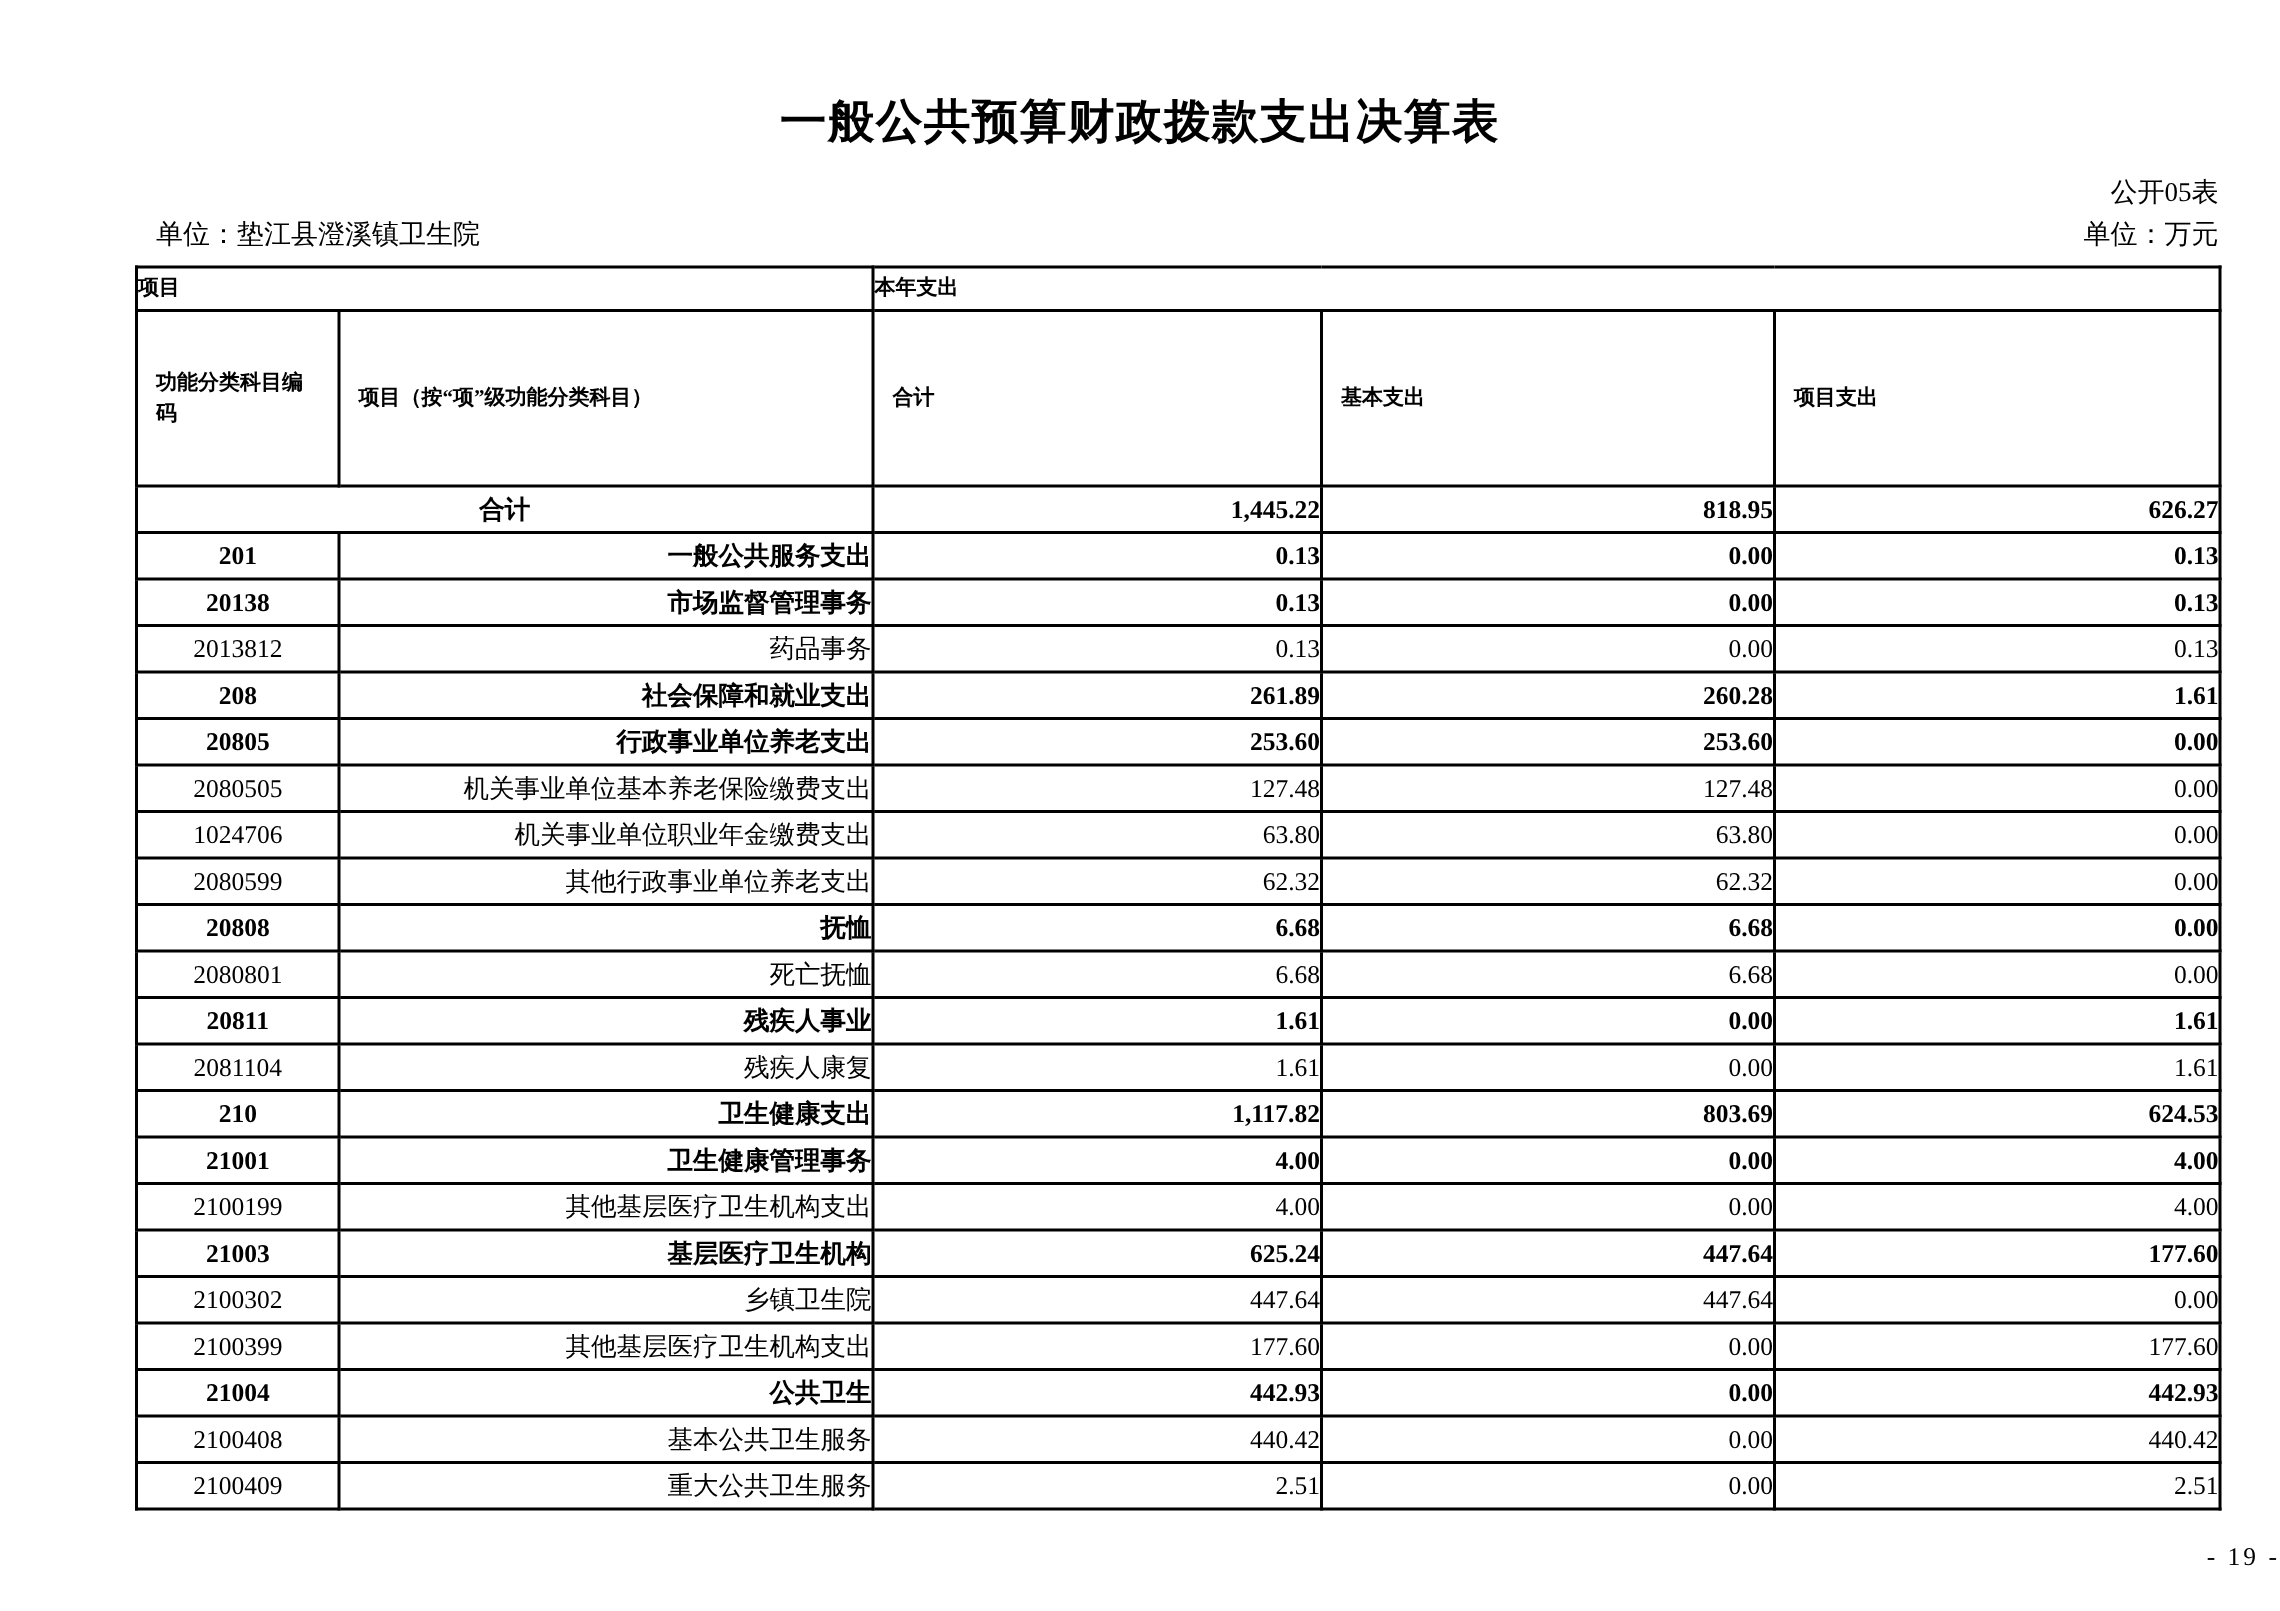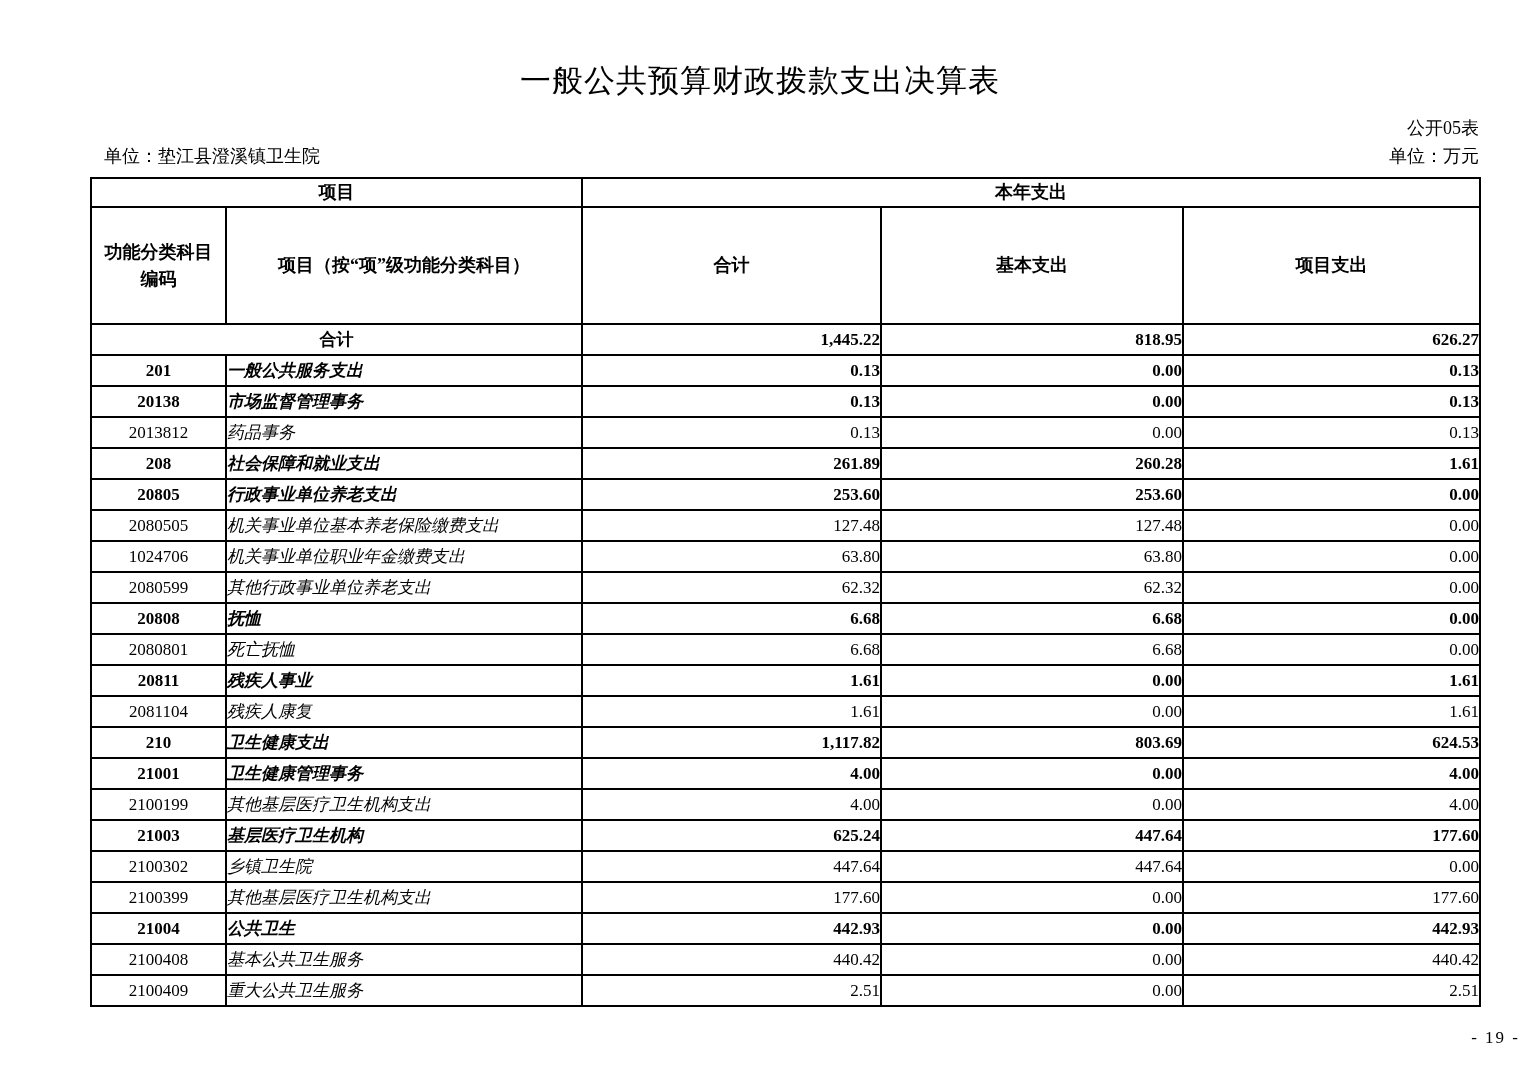--- a/index.html
+++ b/index.html
@@ -5,21 +5,21 @@
   * { box-sizing: border-box; }
   html, body { margin: 0; padding: 0; }
   body {
     width: 1520px; height: 1074px;
     background: #ffffff; color: #000000;
     font-family: "Liberation Serif", "DejaVu Serif", serif;
     position: relative; overflow: hidden;
   }
   .title {
     position: absolute; top: 60px; left: 0; width: 100%;
-    text-align: center; font-size: 31px; font-weight: normal;
+    text-align: center; font-size: 31px; font-weight: bold;
     margin: 0; letter-spacing: 1px;
   }
   .table-no {
     position: absolute; top: 116px; right: 41px;
     font-size: 18px;
   }
   .unit-line {
     position: absolute; top: 144px; left: 104px; right: 41px;
     display: flex; justify-content: space-between;
     font-size: 18px;
@@ -27,31 +27,31 @@
   table.budget {
     position: absolute; top: 177px; left: 90px;
     width: 1389px; border-collapse: collapse; table-layout: fixed;
     border: 2px solid #000;
   }
   table.budget th, table.budget td {
     border: 2px solid #000;
     padding: 0;
   }
   thead th {
-    font-weight: bold; text-align: center; vertical-align: middle;
-    font-size: 18px; white-space: normal; line-height: 1.5;
+    font-weight: bold; text-align: left; vertical-align: middle;
+    font-size: 14px; white-space: normal; line-height: 1.5;
   }
   tr.h1 th { height: 29px; }
   tr.h2 th { height: 117px; padding: 0 12px; }
   tbody td {
     height: 31px; font-size: 17px; vertical-align: middle;
     white-space: nowrap; overflow: hidden;
   }
   td.code  { text-align: center;  padding-left: 3px; }
-  td.item  { text-align: left;  padding-left: 5px; font-style: italic; }
+  td.item  { text-align: right;  padding-left: 5px; }
   td.num   { text-align: right; padding-right: 4px; }
   td.total-label { text-align: center; }
   tr.bold td { font-weight: bold; }
   .page-number {
     position: absolute; top: 1028px; left: 0; width: 100%;
     text-align: right; font-size: 17px; letter-spacing: 2px;
   }
 </style>
 </head>
 <body>

